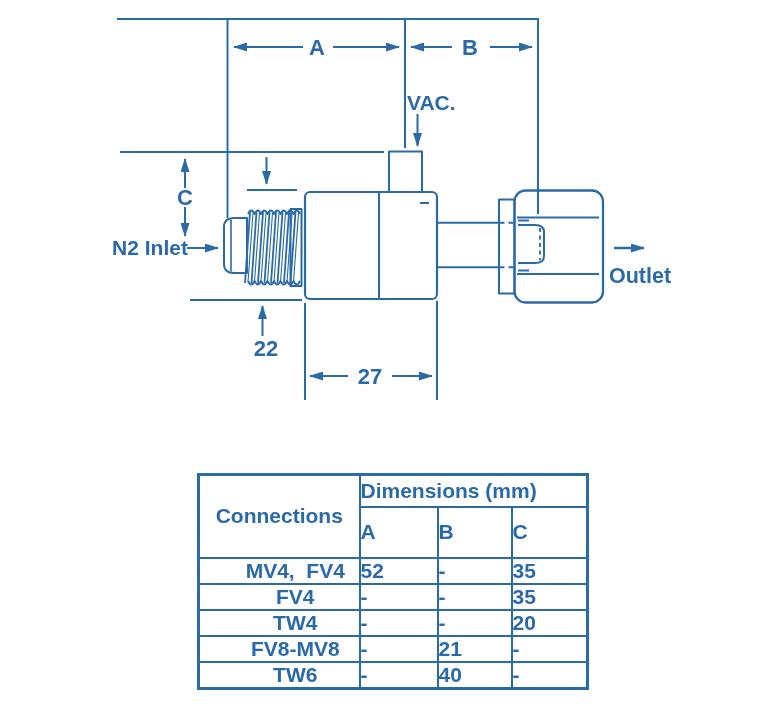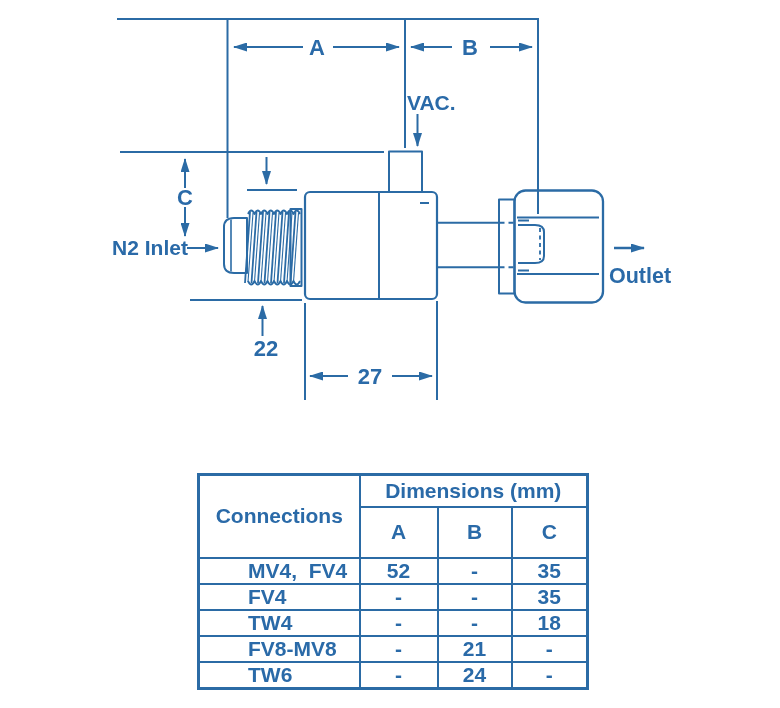--- a/index.html
+++ b/index.html
@@ -20,31 +20,31 @@
     position:absolute;left:197px;top:473px;
     border-collapse:collapse;table-layout:fixed;
     width:389px;
     color:var(--txt);
     font-family:"Liberation Sans", sans-serif;
     font-weight:600;font-size:21px;
     border:3px solid var(--ink);
   }
   .dims-table td{
     border:2px solid var(--ink);
-    text-align:center;vertical-align:middle;
+    text-align:left;vertical-align:middle;
     padding:0;line-height:1.05;
   }
   .dims-table tr.hdr1 td{height:30px;}
   .dims-table tr.hdr2 td{height:49px;}
   .dims-table tr.data td{height:24px;}
   .dims-table td.conn{
-    text-align:left;padding-left:48px;white-space:pre;
+    text-align:center;padding-left:32px;white-space:pre;
   }
   .dims-table td.conn-head{
-    text-align:center;padding-left:0;
+    padding-left:0;
   }
 </style>
 </head>
 <body>
 
 <div class="stage">
 
   <svg width="780" height="460" viewBox="0 0 780 460" style="position:absolute;left:0;top:0;">
     <defs>
       <marker id="ah" viewBox="0 0 14 9" refX="13" refY="4.5" markerWidth="14" markerHeight="9" orient="auto" markerUnits="userSpaceOnUse">
@@ -171,30 +171,30 @@
       <tr class="data">
         <td class="conn">FV4</td>
         <td>-</td>
         <td>-</td>
         <td>35</td>
       </tr>
       <tr class="data">
         <td class="conn">TW4</td>
         <td>-</td>
         <td>-</td>
-        <td>18</td>
+        <td>20</td>
       </tr>
       <tr class="data">
         <td class="conn">FV8-MV8</td>
         <td>-</td>
         <td>21</td>
         <td>-</td>
       </tr>
       <tr class="data">
         <td class="conn">TW6</td>
         <td>-</td>
-        <td>24</td>
+        <td>40</td>
         <td>-</td>
       </tr>
     </tbody>
   </table>
 
 </div>
 
 </body></html>

